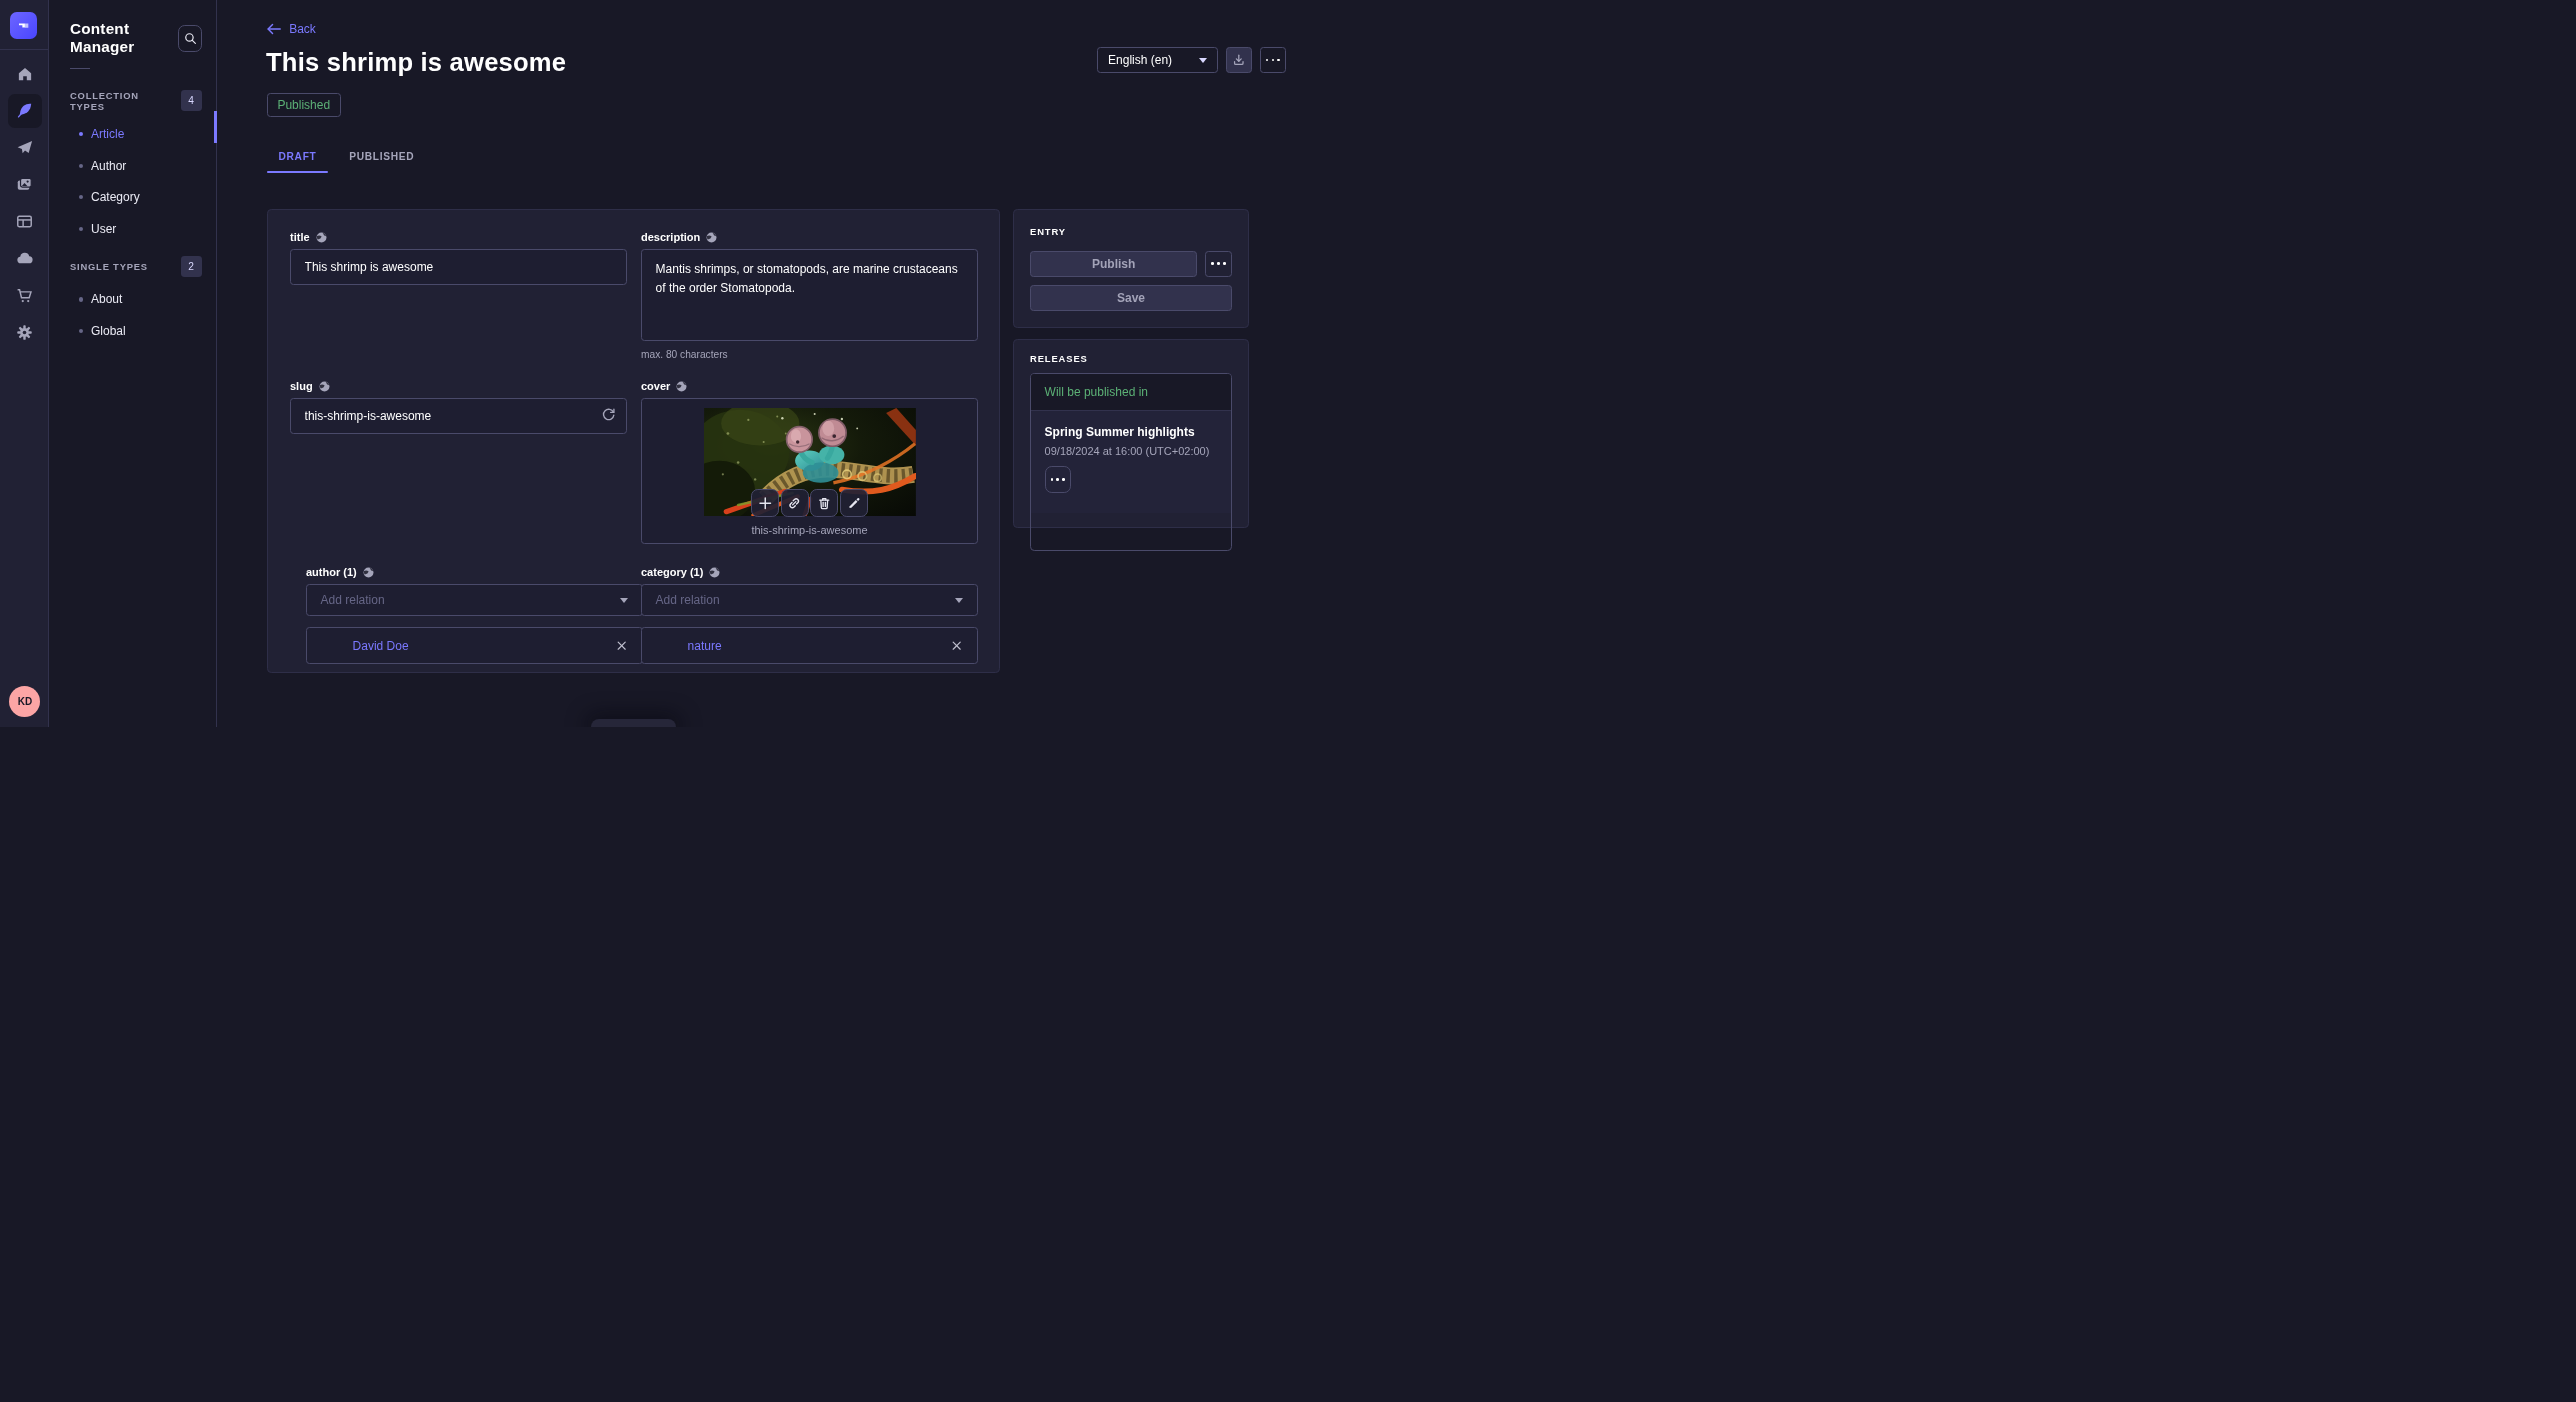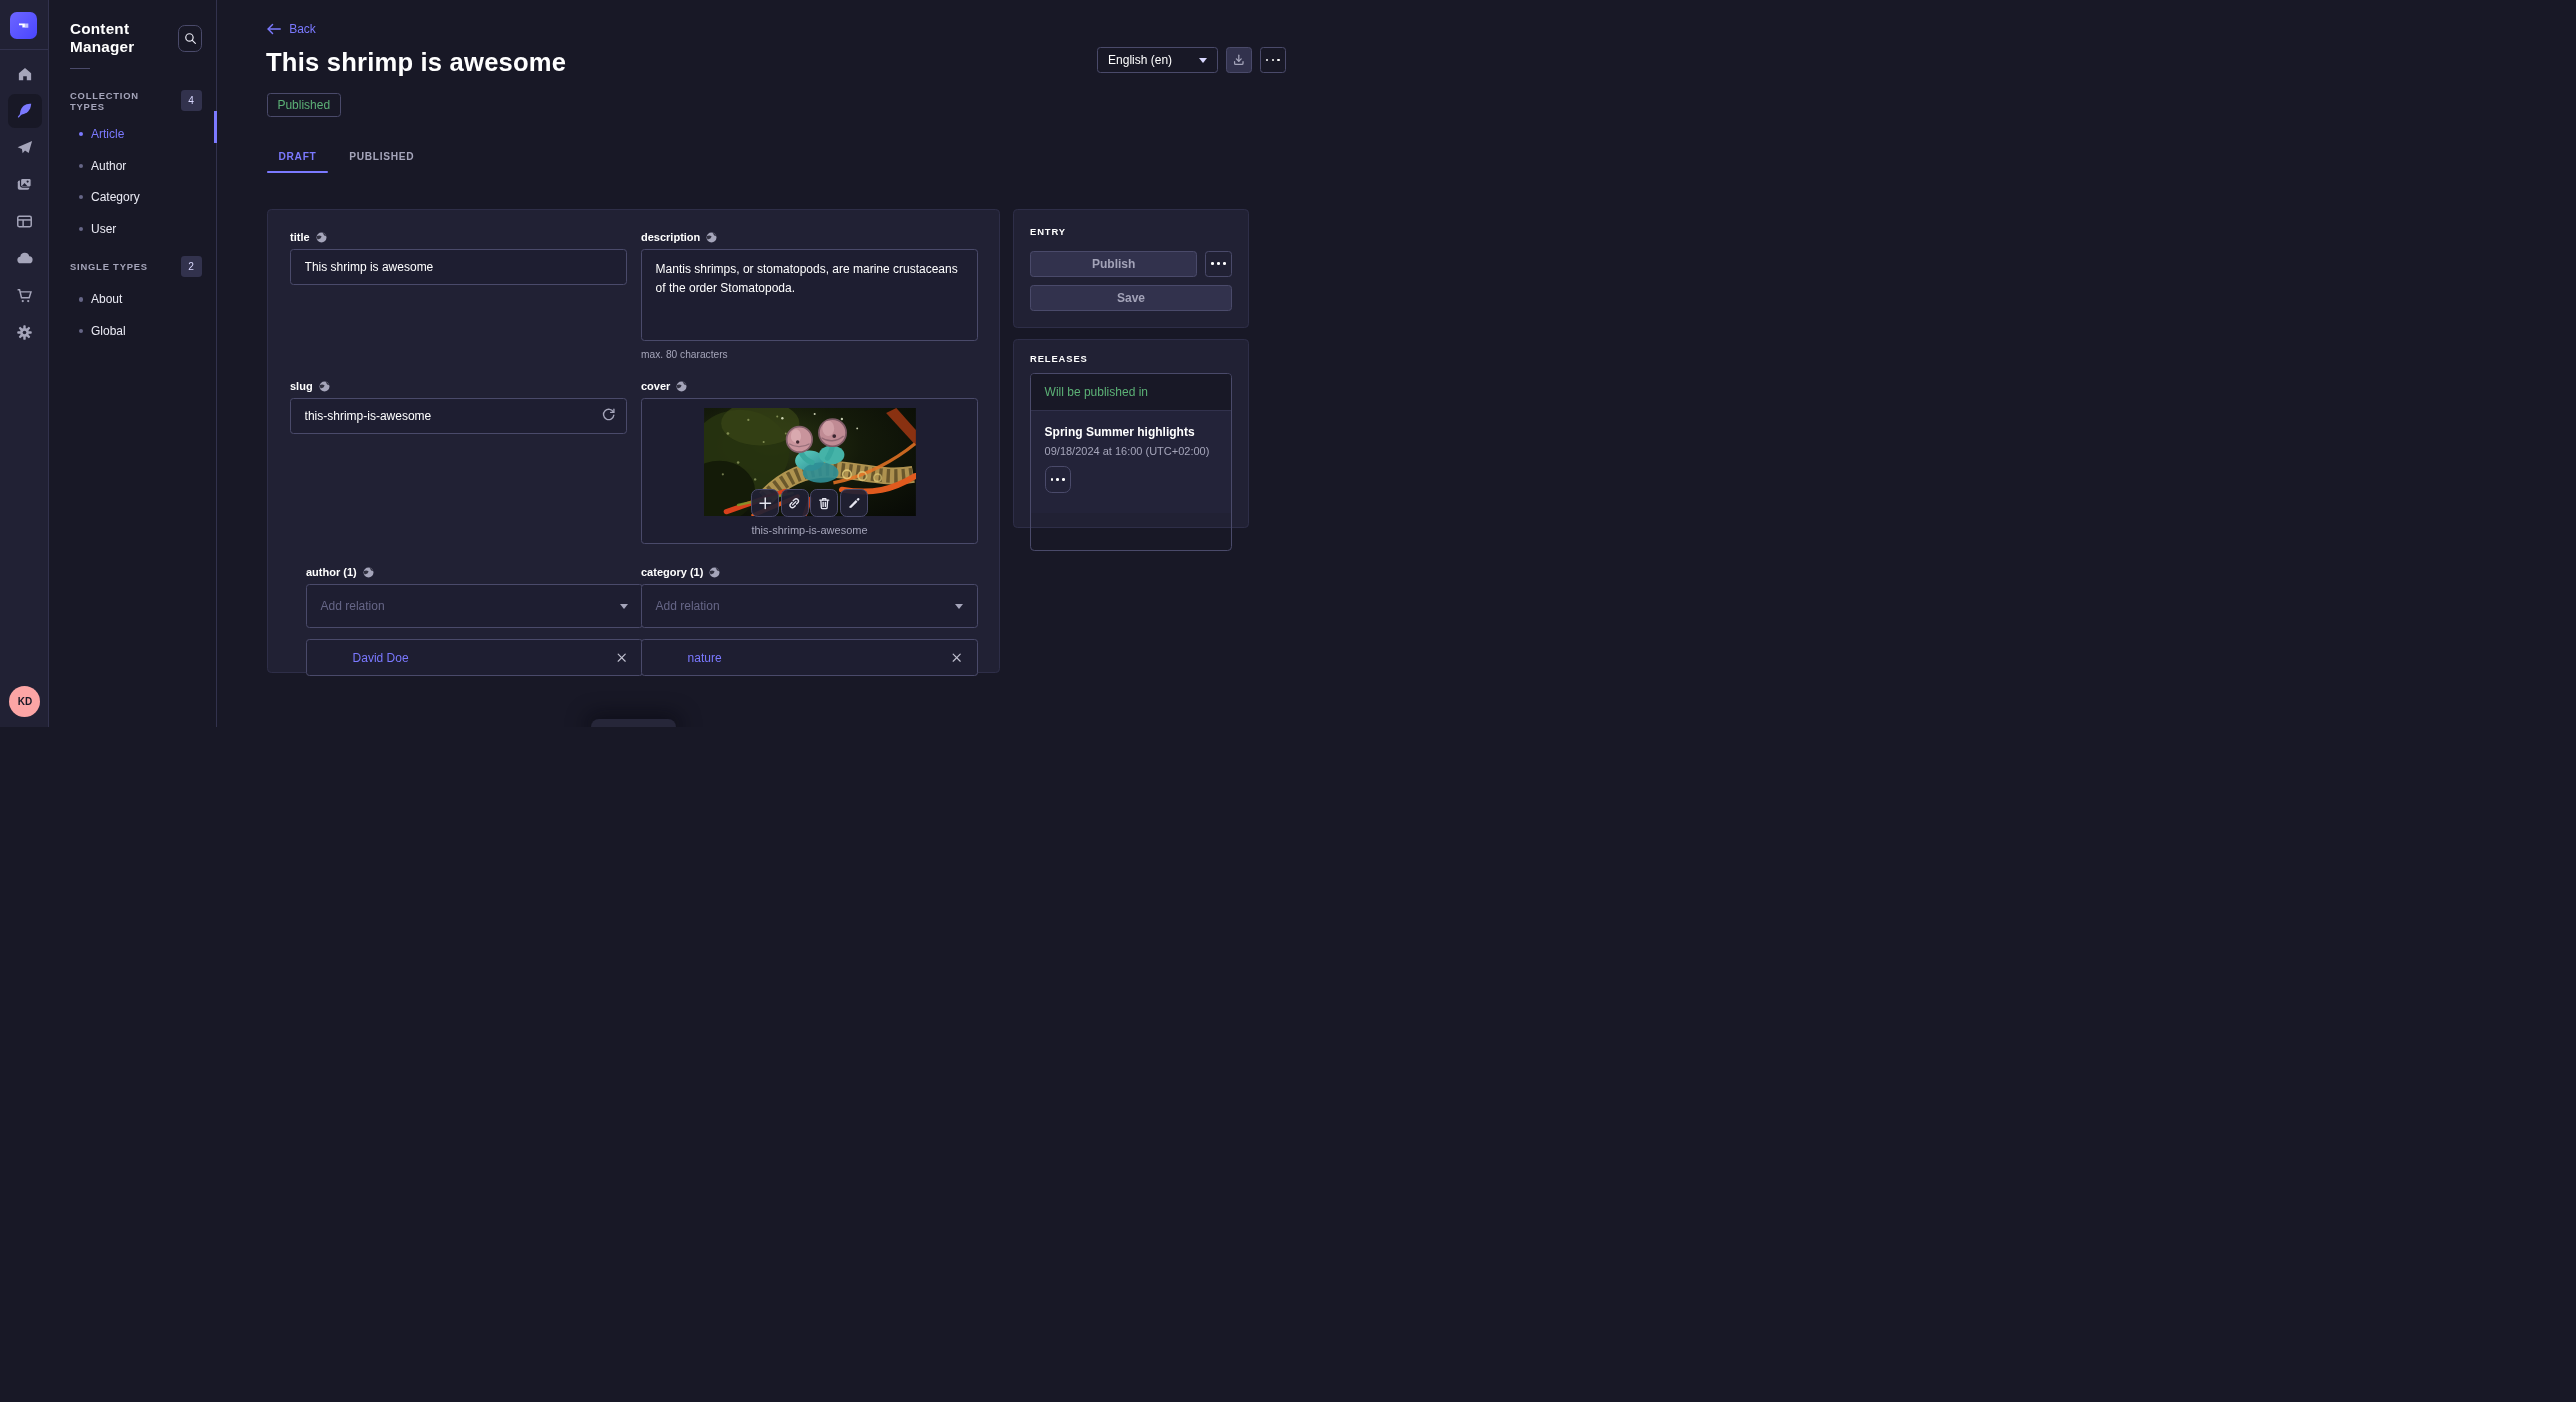--- a/index.html
+++ b/index.html
@@ -65,21 +65,21 @@
   .form-panel { position:absolute; left:50px; top:209px; width:733px; height:464px; background:#212134;
                 border:0.9px solid #2e2e48; border-radius:4.3px; }
   .field { position:absolute; width:337px; }
   .field-label { display:flex; align-items:center; gap:6px; font-size:11px; font-weight:bold; color:#fff; margin-bottom:6px; }
   .text-input { width:100%; height:36px; background:#1e1e31; border:0.9px solid #4a4a6a; border-radius:3.4px;
                 color:#fff; font-size:12px; padding:0 13.6px; font-family:"Liberation Sans",sans-serif; outline:none; }
   .input-wrap { position:relative; }
   .input-icon-right { position:absolute; right:11px; top:9.4px; cursor:pointer; }
   textarea.text-input { height:92px; padding-top:10.2px; resize:none; line-height:1.55; }
   .hint { margin-top:5.1px; font-size:10.2px; color:#a5a5ba; }
-  .combo { width:100%; height:44px; background:#1e1e31; border:0.9px solid #4a4a6a; border-radius:3.4px;
+  .combo { width:100%; height:32px; background:#1e1e31; border:0.9px solid #4a4a6a; border-radius:3.4px;
            display:flex; align-items:center; justify-content:space-between; padding:0 13.6px; cursor:pointer; }
   .combo .placeholder { font-size:12px; color:#666687; }
   .combo .caret { border-top-color:#a5a5ba; }
   .relation-chip { margin-top:11px; width:100%; height:37px; background:#1e1e31; border:0.9px solid #4a4a6a; border-radius:3.4px;
                    display:flex; align-items:center; justify-content:space-between; padding:0 12px 0 13.6px; }
   .relation-chip a { color:#7b79ff; font-size:12px; text-decoration:none; cursor:pointer;padding-left:32px; }
   .chip-close { background:none; border:none; cursor:pointer; display:flex; padding:3.4px; }
 
   .cover-box { position:relative; width:100%; height:146px; background:#1e1e31; border:0.9px solid #4a4a6a; border-radius:3.4px; }
   .cover-img { position:absolute; left:62px; top:8.5px; width:212px; height:108px; overflow:hidden; }

